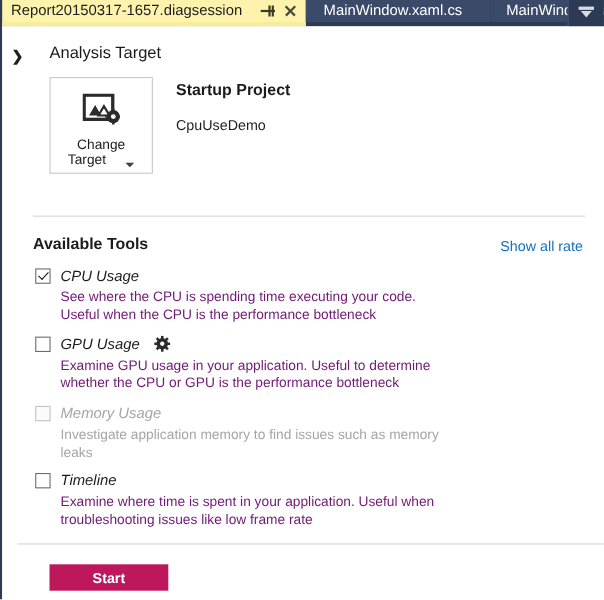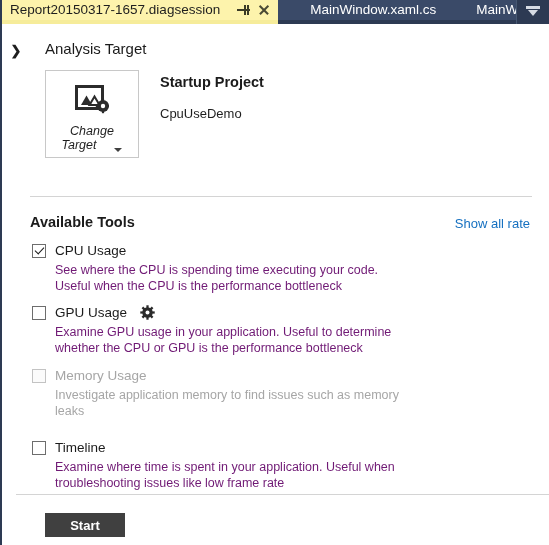--- a/index.html
+++ b/index.html
@@ -53,21 +53,21 @@
   }
   .tab.active .tab-label { padding-right: 16px; }
   .tab.inactive {
     background: #3a4a68;
     color: #ffffff;
     padding: 0 14px;
     height: 20px;
     align-self: flex-start;
     margin-top: 0px;
   }
-  .tab.inactive.first { padding-left: 32px; padding-right: 26px; }
+  .tab.inactive.first { padding-left: 16px; padding-right: 26px; }
   .tab-label { line-height: 1; }
 
   .pin-icon {
     width: 16px; height: 14px;
     position: relative;
     margin-right: 2px;
     cursor: pointer;
     flex: 0 0 auto;
   }
   .pin-icon::before {
@@ -175,21 +175,20 @@
     box-sizing: border-box;
     padding-top: 14px;
   }
   .ct-icon { width: 34px; height: 30px; }
   .ct-text {
     margin-top: 9px;
     font-size: 12.5px;
     line-height: 14px;
     text-align: center;
     color: #1e1e1e;
-    font-style: italic;
   }
   .ct-line2 {
     display: flex; align-items: flex-end; justify-content: center;
     gap: 18px;
   }
   .caret-down {
     width: 0; height: 0;
     border-left: 4px solid transparent;
     border-right: 4px solid transparent;
     border-top: 4px solid #404040;
@@ -258,20 +257,21 @@
     left: 3.5px; top: 0.5px;
     width: 4px; height: 8px;
     border: solid #1b1b1b;
     border-width: 0 1.8px 1.8px 0;
     transform: rotate(43deg);
   }
   .cb.disabled { border-color: #c3c3c3; background: #fbfbfb; }
   .tool .name {
     font-size: 13.5px;
     color: #1b1b1b;
+    font-style: italic;
   }
   .tool .name.disabled { color: #a6a6a6; }
   .tool .desc {
     margin-top: 4px;
     margin-left: 23px;
     font-size: 12.5px;
     line-height: 16px;
     color: #701a75;
     max-width: 360px;
   }
@@ -279,22 +279,22 @@
   .gear-icon {
     width: 15px; height: 15px;
     margin-left: 4px;
     cursor: pointer;
     flex: 0 0 auto;
   }
 
   .start-btn {
     position: absolute;
     left: 43px; top: 489px;
-    width: 80px; height: 24px;
-    background: #404040;
+    width: 108px; height: 24px;
+    background: #be185d;
     color: #ffffff;
     font-size: 13px;
     font-weight: bold;
     border: none;
     cursor: pointer;
     display: flex;
     align-items: center;
     justify-content: center;
     font-family: "Liberation Sans", sans-serif;
   }
@@ -403,21 +403,21 @@
     </div>
 
     <div class="tool" style="top:344px">
       <div class="row">
         <span class="cb disabled"></span>
         <span class="name disabled">Memory Usage</span>
       </div>
       <div class="desc disabled">Investigate application memory to find issues such as memory leaks</div>
     </div>
 
-    <div class="tool" style="top:416px">
+    <div class="tool" style="top:405px">
       <div class="row">
         <span class="cb"></span>
         <span class="name">Timeline</span>
       </div>
       <div class="desc">Examine where time is spent in your application. Useful when troubleshooting issues like low frame rate</div>
     </div>
 
     <div class="divider bottom"></div>
 
     <button class="start-btn">Start</button>

